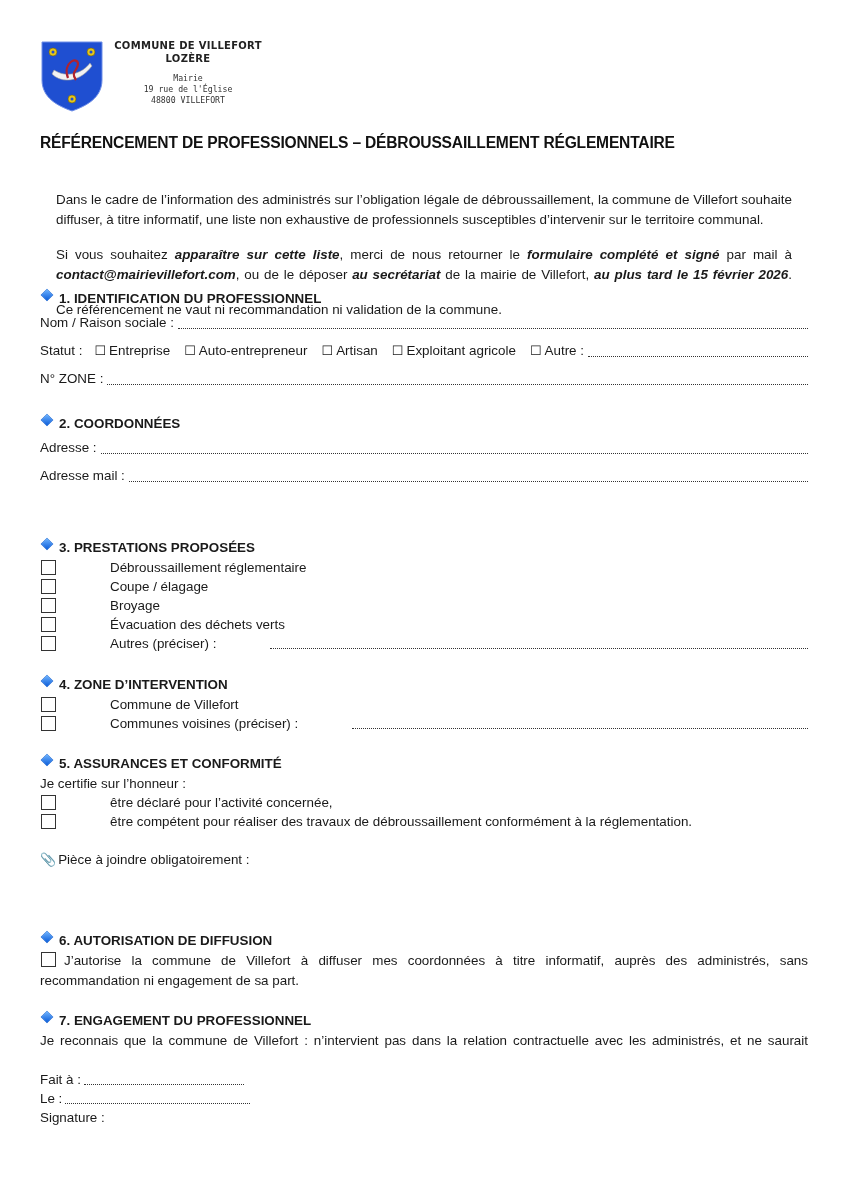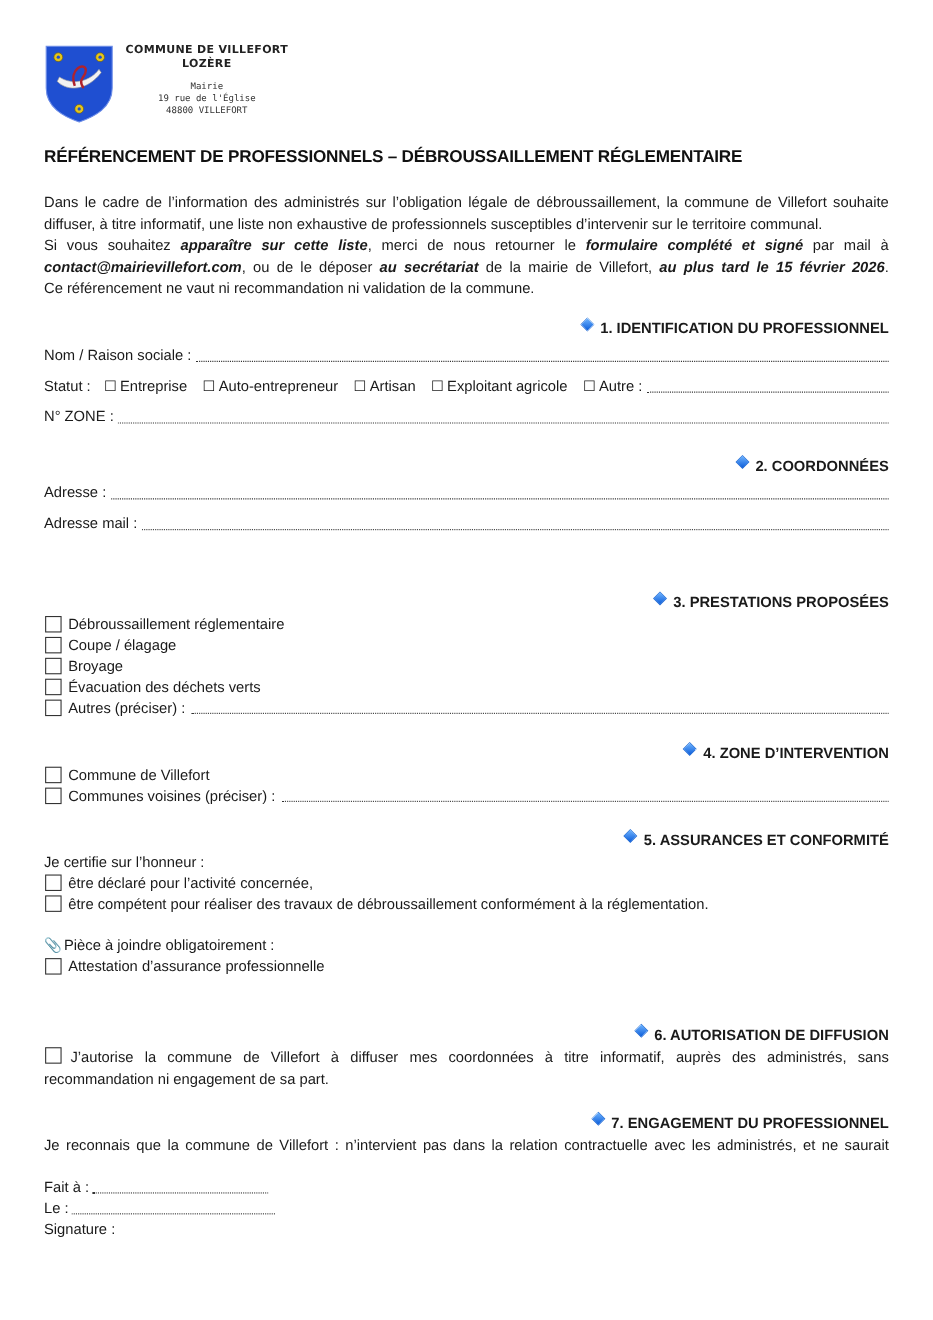--- a/index.html
+++ b/index.html
@@ -13,37 +13,37 @@
   .header { position: absolute; left: 0; top: 40px; width: 232px; height: 72px; }
   .crest { position: absolute; left: 0; top: 0; width: 64px; height: 72px; }
   .hdr-text { position: absolute; left: 64px; top: 0; width: 168px; text-align: center; }
   .hdr-title { font-family: "DejaVu Sans", sans-serif; font-weight: bold; font-size: 10px; line-height: 12.5px; letter-spacing: 0.3px; color: #222; }
   .hdr-sub { font-family: "DejaVu Sans Mono", monospace; font-size: 8.2px; line-height: 11px; color: #333; margin-top: 8px; }
   .hdr-sub div { white-space: nowrap; }
 
   .doc-title { position: absolute; top: 134px; left: 0; font-weight: bold; font-size: 15.6px; letter-spacing: -0.2px; white-space: nowrap; color: #111; }
 
   .intro { position: absolute; top: 174px; left: 0; width: 768px; line-height: 19.5px; text-align: justify; }
-  .intro p { margin: 0; }
+  .intro p { margin: 16px; }
   .intro .j { text-align-last: justify; }
   b { font-weight: bold; font-style: italic; }
 
   .section { position: absolute; left: 0; width: 768px; }
-  .sec-head { font-weight: bold; font-size: 13.4px; height: 20px; line-height: 20px; white-space: nowrap; text-align: right; }
+  .sec-head { font-weight: bold; font-size: 13.4px; height: 20px; line-height: 20px; white-space: nowrap; }
   .diamond { display: inline-block; width: 8px; height: 8px; background: linear-gradient(135deg,#6fb4ff,#0a5bd8); transform: rotate(45deg); margin: 0 8px 0 3px; position: relative; top: -4px; box-shadow: 0 0 0 0.5px #2b6fd0; }
 
   .field { display: flex; align-items: flex-start; height: 28px; line-height: 28px; white-space: nowrap; }
   .field .lbl { flex: none; padding-right: 4px; }
   .dots { flex: 1; overflow: hidden; position: relative; height: 28px; }
   .dots::after { content: ""; position: absolute; left: 0; right: 0; bottom: 8px; border-bottom: 1.4px dotted #333; }
 
   .opt { display: inline-flex; align-items: baseline; margin-right: 14px; }
   .sq { font-size: 13px; margin-right: 3px; }
 
-  .cb-row { display: flex; align-items: center; height: 19px; line-height: 19px; white-space: nowrap; }
+  .cb-row { display: flex; align-items: center; height: 19px; line-height: 19px; white-space: nowrap; gap: 48px; }
   .cbox { flex: none; width: 15px; height: 15px; border: 1.3px solid #333; box-sizing: border-box; margin-right: 6px; margin-left: 1px; background: #fff; cursor: pointer; }
   .cb-row .dots { height: 19px; }
   .cb-row .dots::after { bottom: 4px; }
 
   .line { height: 19px; line-height: 19px; white-space: nowrap; }
   .para { line-height: 19.5px; text-align: justify; }
   .para .j { text-align-last: justify; display: block; }
   .clip { font-size: 13px; margin-right: 2px; color: #777; }
 
   .sig-line { height: 19px; line-height: 19px; white-space: nowrap; display: flex; }
@@ -182,24 +182,20 @@
     <div class="cb-row">
         <span class="cbox"></span>
         <span>être déclaré pour l’activité concernée,</span>
       </div>
     <div class="cb-row">
         <span class="cbox"></span>
         <span>être compétent pour réaliser des travaux de débroussaillement conformément à la réglementation.</span>
       </div>
     <div style="height:19px"></div>
     <div class="line"><span class="clip">📎</span><span>Pièce à joindre obligatoirement :</span></div>
-    <div class="cb-row">
-        <span class="cbox"></span>
-        <span>Attestation d’assurance professionnelle</span>
-      </div>
   </div>
 
   <div class="section" style="top:931px;">
     <div class="sec-head"><span class="diamond"></span><span>6. AUTORISATION DE DIFFUSION</span></div>
     <div class="para">
       <span class="j"><span class="cbox" style="display:inline-block;vertical-align:-2px;margin-right:8px;"></span><span>J’autorise la commune de Villefort à diffuser mes coordonnées à titre informatif, auprès des administrés, sans</span></span>
       <span>recommandation ni engagement de sa part.</span>
     </div>
   </div>
 

